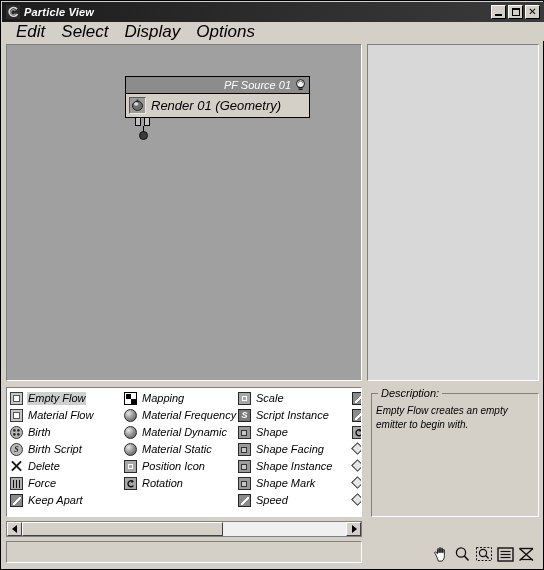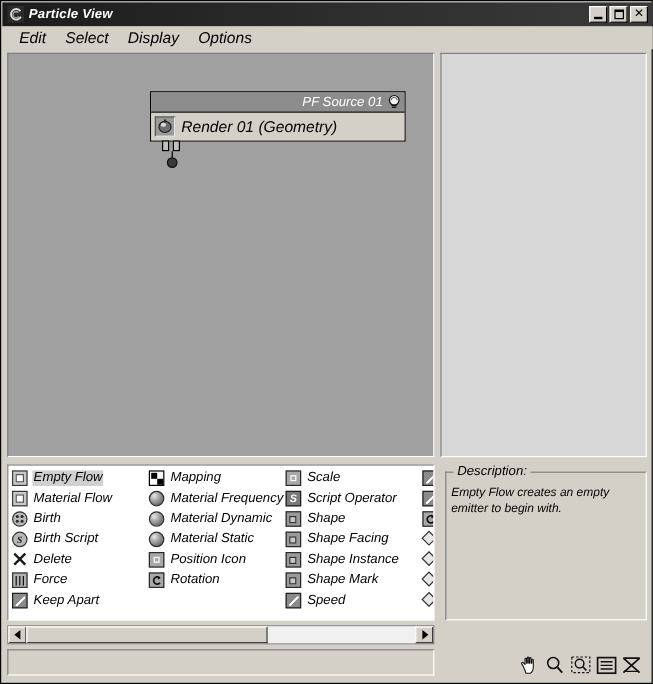--- a/index.html
+++ b/index.html
@@ -43,42 +43,42 @@
   .minglyph{position:absolute;left:3px;bottom:2px;width:7px;height:2px;background:#000;}
   .maxglyph{position:absolute;left:3px;top:2px;width:8px;height:8px;border:1px solid #000;border-top-width:2px;box-sizing:border-box;}
 
   
   .menubar{
     position:absolute;left:1px;top:21px;width:542px;height:19px;
     background:#d4d0c8;display:flex;align-items:center;padding-left:6px;
     box-sizing:border-box;
   }
   .menuitem{
-    font-size:13px;color:#000;padding:2px 8px;white-space:nowrap;cursor:default;text-align:right;
+    font-size:17px;color:#000;padding:2px 8px;white-space:nowrap;cursor:default;text-align:right;
   }
 
   
   .canvas-outer{
     position:absolute;left:5px;top:43px;width:356px;height:337px;
     background:#a0a0a0;
     border-top:1px solid #808080;border-left:1px solid #808080;
     border-right:1px solid #ffffff;border-bottom:1px solid #ffffff;
     box-sizing:border-box;overflow:hidden;
   }
   .rightpanel{
     position:absolute;left:366px;top:43px;width:172px;height:337px;
     background:#d8d8d8;
     border-top:1px solid #808080;border-left:1px solid #808080;
     border-right:1px solid #ffffff;border-bottom:1px solid #ffffff;
     box-sizing:border-box;
   }
 
   
   .node{
-    position:absolute;left:118px;top:31px;width:213px;
+    position:absolute;left:118px;top:31px;width:185px;
     border:1px solid #000;box-sizing:border-box;
     background:#d4d0c8;
   }
   .node-head{
     height:17px;background:#8c8c8c;
     border-bottom:1px solid #000;
     display:flex;align-items:center;justify-content:flex-end;
     padding-right:3px;box-sizing:border-box;
   }
   .node-head-text{
@@ -362,21 +362,21 @@
         </div>
       </div>
 
       <div class="depot-col">
         <div class="depot-item">
           <span class="depot-ico ic-pos"></span>
           <span class="lbl">Scale</span>
         </div>
         <div class="depot-item">
           <span class="depot-ico ic-s">S</span>
-          <span class="lbl">Script Operator</span>
+          <span class="lbl">Script Instance</span>
         </div>
         <div class="depot-item">
           <span class="depot-ico ic-box"></span>
           <span class="lbl">Shape</span>
         </div>
         <div class="depot-item">
           <span class="depot-ico ic-box"></span>
           <span class="lbl">Shape Facing</span>
         </div>
         <div class="depot-item">

